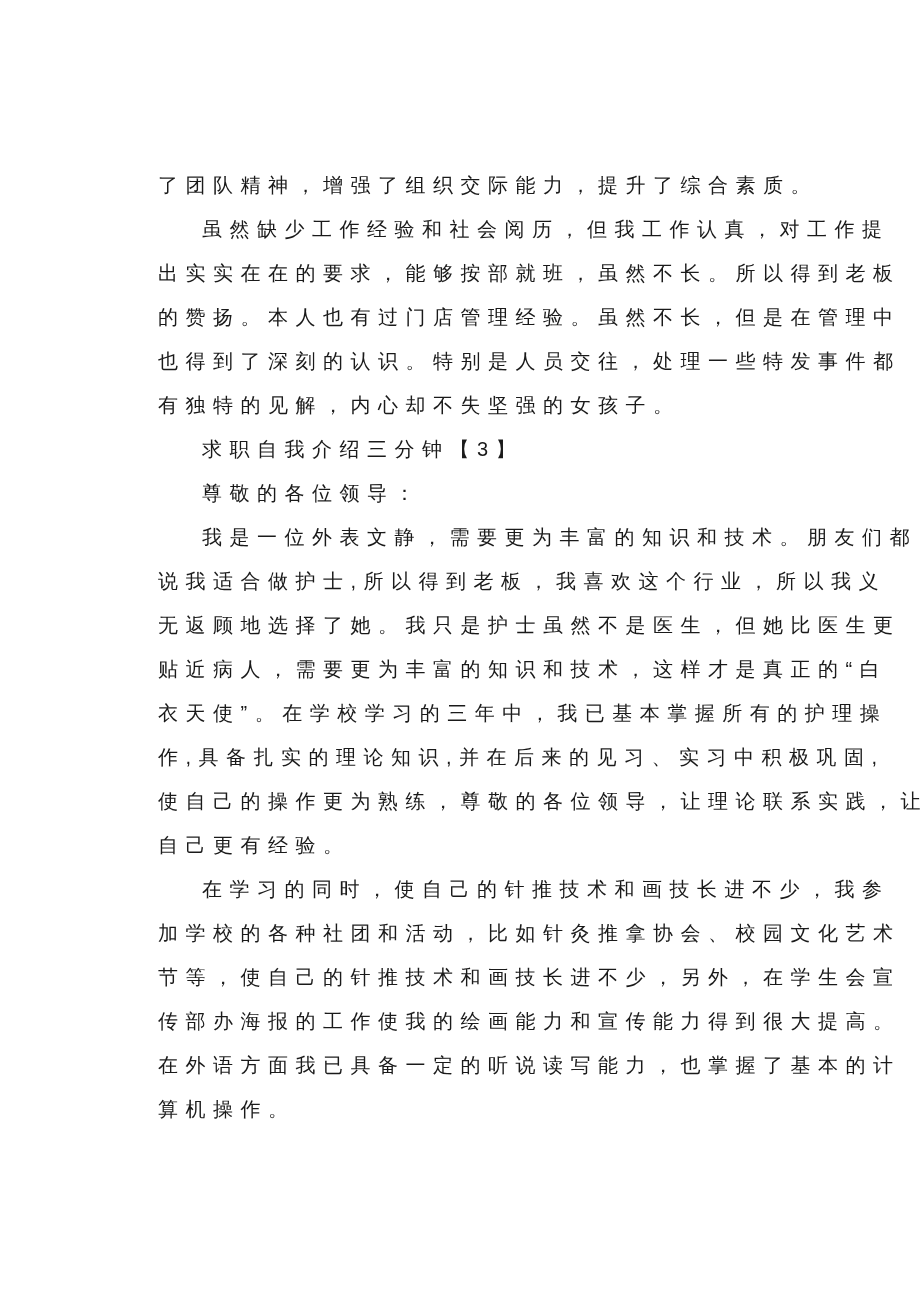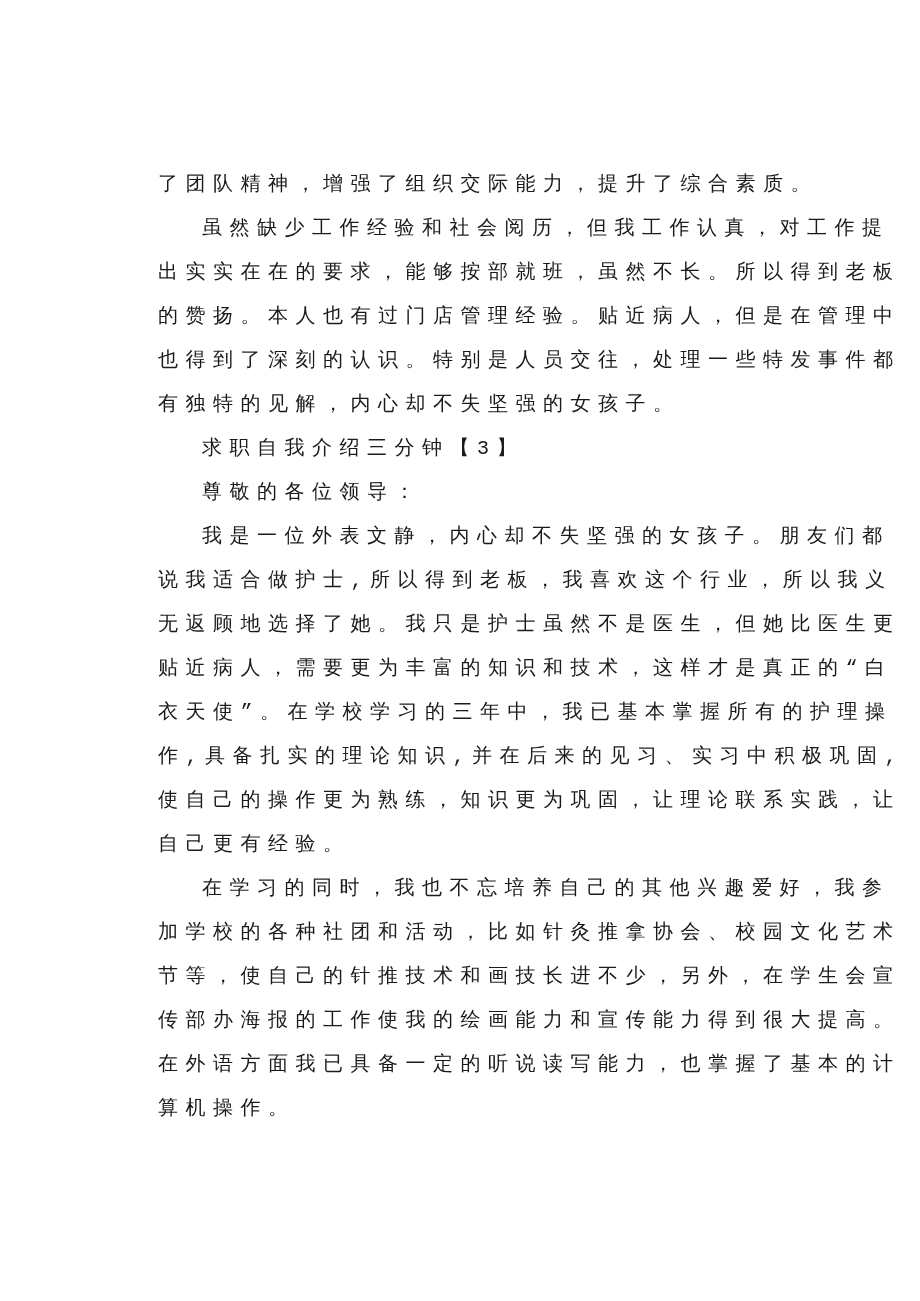--- a/index.html
+++ b/index.html
@@ -16,49 +16,49 @@
     .page {
       position: absolute;
       left: 158px;
       top: 163px;
       width: 600px;
     }
     .line {
       display: block;
       height: 44px;
       line-height: 44px;
-      font-family: Liberation Mono, monospace;
+      font-family: Liberation Sans, sans-serif;
       font-size: 20px;
       letter-spacing: 7.5px;
       color: #1a1a1a;
       white-space: nowrap;
     }
     .indent {
       padding-left: 44px;
     }
   </style>
 </head>
 <body>
 
 <div class="page">
   <span class="line">了团队精神，增强了组织交际能力，提升了综合素质。</span>
   <span class="line indent">虽然缺少工作经验和社会阅历，但我工作认真，对工作提</span>
   <span class="line">出实实在在的要求，能够按部就班，虽然不长。所以得到老板</span>
-  <span class="line">的赞扬。本人也有过门店管理经验。贴近病人，但是在管理中</span>
+  <span class="line">的赞扬。本人也有过门店管理经验。虽然不长，但是在管理中</span>
   <span class="line">也得到了深刻的认识。特别是人员交往，处理一些特发事件都</span>
   <span class="line">有独特的见解，内心却不失坚强的女孩子。</span>
   <span class="line indent">求职自我介绍三分钟【3】</span>
   <span class="line indent">尊敬的各位领导：</span>
-  <span class="line indent">我是一位外表文静，内心却不失坚强的女孩子。朋友们都</span>
+  <span class="line indent">我是一位外表文静，需要更为丰富的知识和技术。朋友们都</span>
   <span class="line">说我适合做护士,所以得到老板，我喜欢这个行业，所以我义</span>
   <span class="line">无返顾地选择了她。我只是护士虽然不是医生，但她比医生更</span>
   <span class="line">贴近病人，需要更为丰富的知识和技术，这样才是真正的“白</span>
   <span class="line">衣天使”。在学校学习的三年中，我已基本掌握所有的护理操</span>
   <span class="line">作,具备扎实的理论知识,并在后来的见习、实习中积极巩固,</span>
-  <span class="line">使自己的操作更为熟练，知识更为巩固，让理论联系实践，让</span>
+  <span class="line">使自己的操作更为熟练，尊敬的各位领导，让理论联系实践，让</span>
   <span class="line">自己更有经验。</span>
-  <span class="line indent">在学习的同时，我也不忘培养自己的其他兴趣爱好，我参</span>
+  <span class="line indent">在学习的同时，使自己的针推技术和画技长进不少，我参</span>
   <span class="line">加学校的各种社团和活动，比如针灸推拿协会、校园文化艺术</span>
   <span class="line">节等，使自己的针推技术和画技长进不少，另外，在学生会宣</span>
   <span class="line">传部办海报的工作使我的绘画能力和宣传能力得到很大提高。</span>
   <span class="line">在外语方面我已具备一定的听说读写能力，也掌握了基本的计</span>
   <span class="line">算机操作。</span>
 </div>
 
 </body></html>

